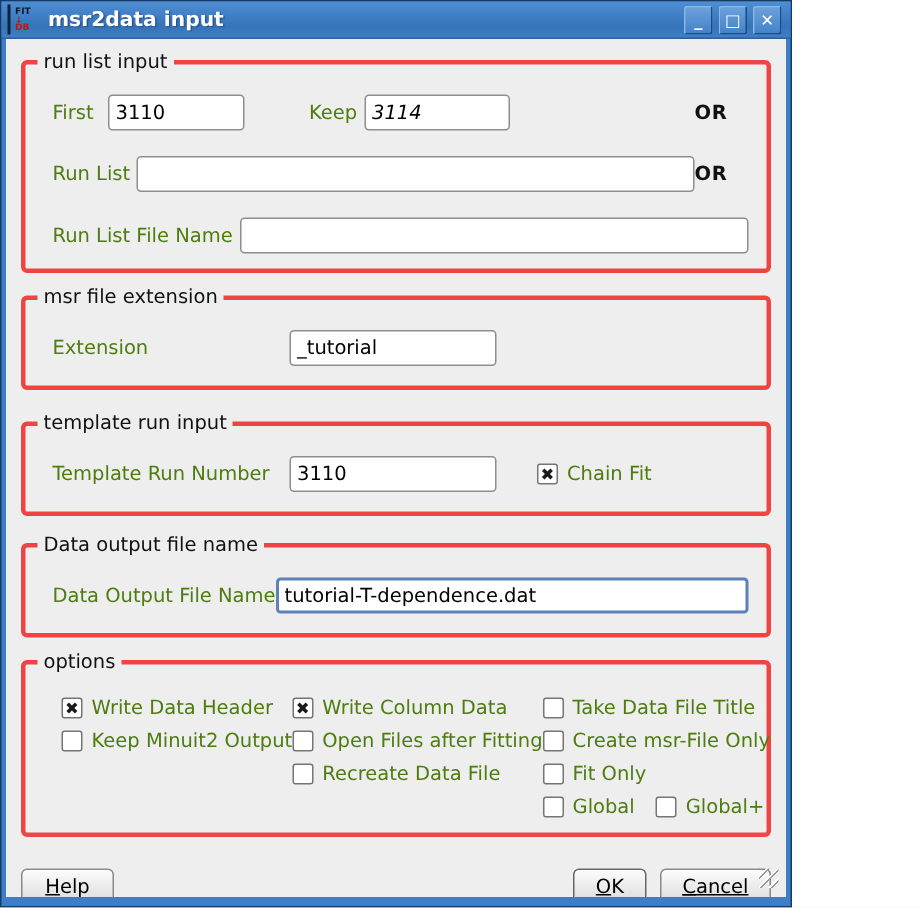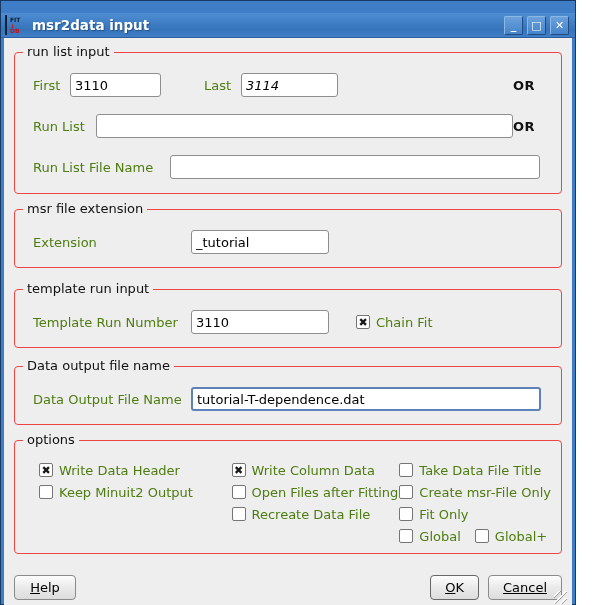--- a/index.html
+++ b/index.html
@@ -3,24 +3,24 @@
 <meta charset="utf-8">
 <style>
   * { box-sizing: border-box; margin: 0; padding: 0; }
   html, body { width: 612px; height: 605px; }
   body {
     font-family: "DejaVu Sans", "Liberation Sans", sans-serif;
     font-size: 13px;
     color: #111111;
   }
   .window {
-    width: 576px; height: 605px;
+    width: 528px; height: 605px;
     background: #3f7ec6;
     border: 1px solid #173a64;
-    padding: 12px 3px 4px 3px;
+    padding: 0 3px 4px 3px;
     position: relative;
   }
   
   .titlebar {
     height: 25px;
     margin: 0 -3px;
     padding: 0 6px 0 4px;
     display: flex; align-items: center;
     background: linear-gradient(180deg, #4f8ed3 0%, #3e7dc3 45%, #3674ba 70%, #3f7ec6 100%);
     border-bottom: 1px solid #2c5f9b;
@@ -56,21 +56,21 @@
   
   .content {
     background: #eeeeee;
     height: 572px;
     padding-top: 14px;
     position: relative;
     overflow: hidden;
   }
   .group {
     position: relative;
-    border: 1px solid #ef4444;
+    border: 3px solid #ef4444;
     border-radius: 4px;
     margin: 0 10px 15px 10px;
     padding: 20px 12px 13px 18px;
   }
   .group > .legend {
     position: absolute; top: -9px; left: 8px;
     background: #eeeeee; padding: 0 4px;
     font-size: 13px; color: #111;
   }
   .row { display: flex; align-items: center; }
@@ -147,21 +147,21 @@
     </span>
   </div>
 
   <div class="content">
 
     <div class="group" style="height:142px">
       <span class="legend">run list input</span>
       <div class="row">
         <span class="lbl" style="width:37px">First</span>
         <input class="tb" style="width: 91px;" value="3110">
-        <span class="lbl" style="margin-left:43px; width:37px">Last</span>
+        <span class="lbl" style="margin-left:43px; width:37px">Keep</span>
         <input class="tb" style="width: 97px; font-style: italic;" value="3114">
         <span class="or">OR</span>
       </div>
       <div class="row">
         <span class="lbl" style="width:67px">Run List</span>
         <input class="tb" style="width: 440px;" value="">
         <span class="or">OR</span>
       </div>
       <div class="row">
         <span class="lbl" style="width:137px">Run List File Name</span>

